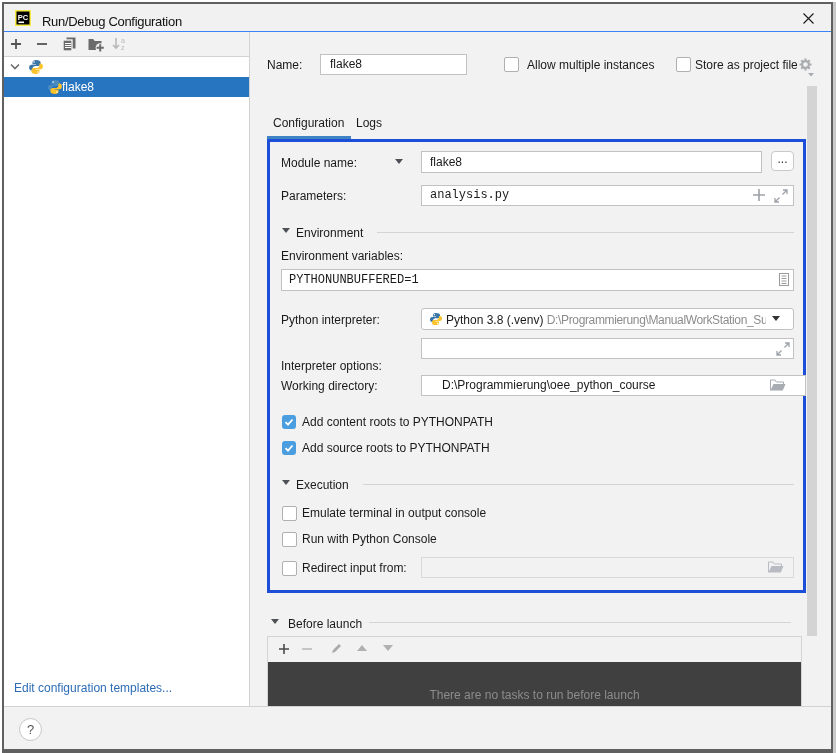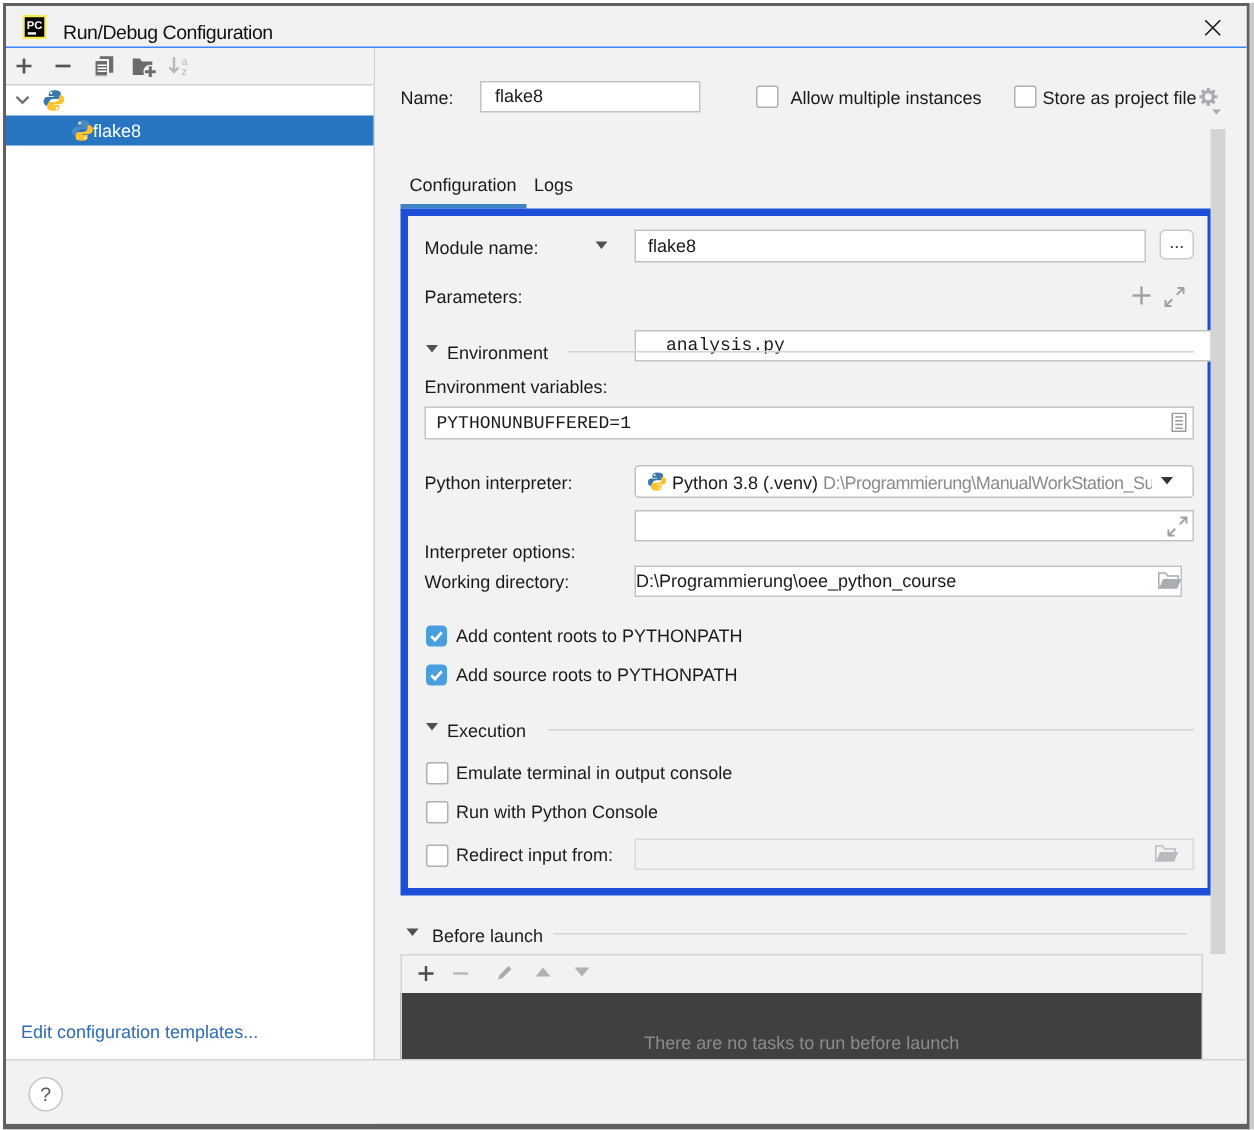--- a/index.html
+++ b/index.html
@@ -29,21 +29,21 @@
   .lbl{position:absolute;white-space:nowrap;}
   .mono{font-family:"Liberation Mono",monospace;font-size:12px;}
   
   .cb{position:absolute;width:13px;height:13px;border:1px solid #b0b0b0;border-radius:2px;background:#fff;}
   .cbc{position:absolute;width:14px;height:14px;border-radius:3px;background:#4a9ee0;}
   .cbc svg{position:absolute;left:1px;top:1px;}
   
   .secline{position:absolute;height:1px;background:#d4d4d4;}
   .tri{display:block;width:0;height:0;border-left:4.5px solid transparent;border-right:4.5px solid transparent;border-top:5px solid #4d5156;}
   
-  .cbox{position:absolute;left:263px;top:135px;width:533px;height:448px;border:5px solid #1d4ed8;background:#f2f2f2;}
+  .cbox{position:absolute;left:263px;top:135px;width:533px;height:448px;border:3px solid #1d4ed8;background:#f2f2f2;}
   .scrollthumb{position:absolute;left:557px;top:54px;width:10px;height:550px;background:#d4d4d4;}
 </style>
 </head>
 <body>
 <div class="dlg">
 
   <div class="titlebar">
     <svg class="abs" style="left:11px;top:6px" width="16" height="16">
       <rect x="0" y="0" width="16" height="16" fill="#f7ec46"></rect>
       <rect x="1.5" y="1.5" width="13" height="13" fill="#000"></rect>
@@ -125,21 +125,21 @@
     <div class="abs" style="left:17px;top:104px;width:84px;height:4px;background:#4083c4;"></div>
 
     <div class="cbox" style="left:17px;top:107px;">
       <span class="lbl" style="left:11px;top:14px;">Module name:</span>
       <div class="abs" style="left:125px;top:17px;">
           <span class="tri"></span>
         </div>
       <div class="input" style="left:151px;top:9px;width:331px;height:20px;line-height:20px;padding-left:8px;">flake8</div>
       <div class="input" style="left:501px;top:9px;width:21px;height:18px;border-radius:4px;border-color:#c9c9c9;text-align:center;line-height:14px;color:#333;">...</div>
       <span class="lbl" style="left:11px;top:47px;">Parameters:</span>
-      <div class="input mono" style="left:151px;top:43px;width:363px;height:19px;line-height:19px;padding-left:20px;margin-top:33px;">analysis.py</div>
+      <div class="input mono" style="left:151px;top:43px;width:363px;height:19px;line-height:19px;padding-left:8px;">analysis.py</div>
       <svg class="abs" style="left:482px;top:46px" width="14" height="14" viewBox="0 0 14 14">
           <path d="M7 1 V13 M1 7 H13" stroke="#9da2a8" stroke-width="1.6"></path>
         </svg>
       <svg class="abs" style="left:504px;top:47px" width="14" height="14" viewBox="0 0 14 14">
         <path d="M8.5 5.5 L13 1 M9 1 h4 v4 M5.5 8.5 L1 13 M1 9 v4 h4" stroke="#9da2a8" stroke-width="1.3" fill="none"></path>
       </svg>
 
       <div class="abs" style="left:12px;top:86px;">
           <span class="tri"></span>
         </div>
@@ -165,21 +165,21 @@
           <span class="tri" style="border-top-color:#333;"></span>
         </div>
 
       <span class="lbl" style="left:11px;top:197px;margin-top:20px;">Interpreter options:</span>
       <div class="input" style="left:151px;top:196px;width:371px;height:19px;"></div>
       <svg class="abs" style="left:506px;top:200px" width="14" height="14" viewBox="0 0 14 14">
         <path d="M8.5 5.5 L13 1 M9 1 h4 v4 M5.5 8.5 L1 13 M1 9 v4 h4" stroke="#9da2a8" stroke-width="1.3" fill="none"></path>
       </svg>
 
       <span class="lbl" style="left:11px;top:237px;">Working directory:</span>
-      <div class="input" style="left:151px;top:233px;width:363px;height:19px;line-height:19px;padding-left:0;">D:\Programmierung\oee_python_course</div>
+      <div class="input" style="left:151px;top:233px;width:363px;height:19px;line-height:19px;padding-left:20px;">D:\Programmierung\oee_python_course</div>
       <svg class="abs" style="left:500px;top:237px" width="16" height="12" viewBox="0 0 16 12">
         <path d="M0.5 11.5 V1 h4.5 l1.5 2 h7 v2" fill="none" stroke="#a7adb3"></path>
         <path d="M0.5 11.5 L3.5 5 h12 l-2.7 6.5 z" fill="#a7adb3"></path>
       </svg>
 
       <div class="cbc" style="left:12px;top:273px;">
           <svg width="12" height="12" viewBox="0 0 12 12">
             <path d="M2.5 6.2 L5 8.7 L9.5 3.5" stroke="#fff" stroke-width="1.8" fill="none"></path>
           </svg>
         </div>

